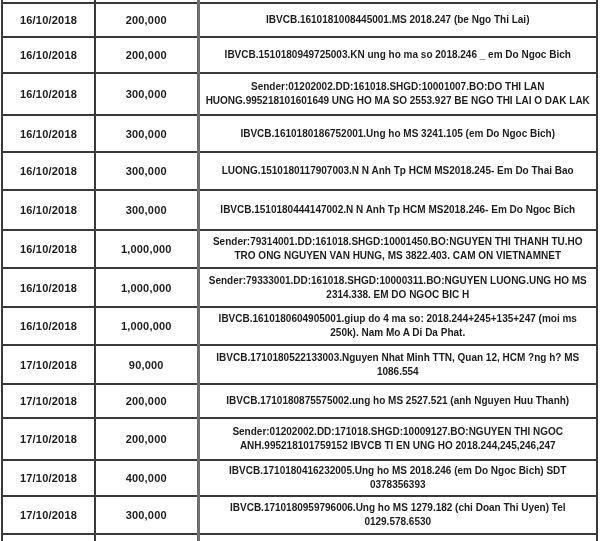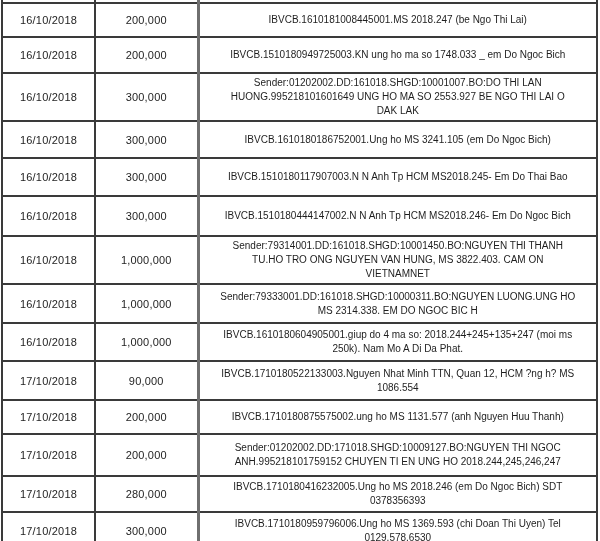--- a/index.html
+++ b/index.html
@@ -4,35 +4,35 @@
 <style>
   :root{
     --border-dark:#3a3a3a;
     --border-mid:#6f6f6f;
     --text:#1e1e1e;
     --bg:#ffffff;
   }
   *{box-sizing:border-box;margin:0;padding:0;}
   html,body{width:600px;height:541px;overflow:hidden;background:var(--bg);}
   body{font-family:"Liberation Sans","DejaVu Sans",sans-serif;color:var(--text);}
-  .page{width:600px;height:541px;overflow:hidden;padding-left:1px;background:var(--bg);}
+  .page{width:600px;height:541px;overflow:hidden;padding-left:1px;background:var(--bg);font-weight:bold;}
   table{border-collapse:collapse;table-layout:fixed;width:595px;}
   td{
     border:2px solid var(--border-dark);
     vertical-align:middle;
     text-align:center;
     background:var(--bg);
     overflow:hidden;
   }
   td.date-cell{font-size:11px;letter-spacing:0.2px;}
   td.amount-cell{font-size:11px;letter-spacing:0.2px;}
   td.desc-cell{
     font-size:10px;
     line-height:14px;
-    padding:2px 20px;
+    padding:2px 4px;
     border-left:3px solid var(--border-mid);
   }
   
   #partial-top td{border-top:none;height:3px;}
   #partial-top td.desc-cell{padding:0;}
   #partial-bottom td{border-bottom:none;height:10px;}
   #partial-bottom td.desc-cell{padding:0;}
   
   #rows tr:nth-child(1) td{height:34px;}
   #rows tr:nth-child(2) td{height:36px;}
@@ -68,36 +68,36 @@
     </tbody>
     <tbody id="rows">
         <tr>
     <td class="date-cell">16/10/2018</td>
     <td class="amount-cell">200,000</td>
     <td class="desc-cell">IBVCB.1610181008445001.MS 2018.247 (be Ngo Thi Lai)</td>
   </tr>
         <tr>
     <td class="date-cell">16/10/2018</td>
     <td class="amount-cell">200,000</td>
-    <td class="desc-cell">IBVCB.1510180949725003.KN ung ho ma so 1748.033 _ em Do Ngoc Bich</td>
+    <td class="desc-cell">IBVCB.1510180949725003.KN ung ho ma so 2018.246 _ em Do Ngoc Bich</td>
   </tr>
         <tr>
     <td class="date-cell">16/10/2018</td>
     <td class="amount-cell">300,000</td>
     <td class="desc-cell">Sender:01202002.DD:161018.SHGD:10001007.BO:DO THI LAN HUONG.995218101601649 UNG HO MA SO 2553.927 BE NGO THI LAI O DAK LAK</td>
   </tr>
         <tr>
     <td class="date-cell">16/10/2018</td>
     <td class="amount-cell">300,000</td>
     <td class="desc-cell">IBVCB.1610180186752001.Ung ho MS 3241.105 (em Do Ngoc Bich)</td>
   </tr>
         <tr>
     <td class="date-cell">16/10/2018</td>
     <td class="amount-cell">300,000</td>
-    <td class="desc-cell">IBVCB.1510180117907003.N N Anh Tp HCM MS2018.245- Em Do Thai Bao</td>
+    <td class="desc-cell">LUONG.1510180117907003.N N Anh Tp HCM MS2018.245- Em Do Thai Bao</td>
   </tr>
         <tr>
     <td class="date-cell">16/10/2018</td>
     <td class="amount-cell">300,000</td>
     <td class="desc-cell">IBVCB.1510180444147002.N N Anh Tp HCM MS2018.246- Em Do Ngoc Bich</td>
   </tr>
         <tr>
     <td class="date-cell">16/10/2018</td>
     <td class="amount-cell">1,000,000</td>
     <td class="desc-cell">Sender:79314001.DD:161018.SHGD:10001450.BO:NGUYEN THI THANH TU.HO TRO ONG NGUYEN VAN HUNG, MS 3822.403. CAM ON VIETNAMNET</td>
@@ -113,36 +113,36 @@
     <td class="desc-cell">IBVCB.1610180604905001.giup do 4 ma so: 2018.244+245+135+247 (moi ms 250k). Nam Mo A Di Da Phat.</td>
   </tr>
         <tr>
     <td class="date-cell">17/10/2018</td>
     <td class="amount-cell">90,000</td>
     <td class="desc-cell">IBVCB.1710180522133003.Nguyen Nhat Minh TTN, Quan 12, HCM ?ng h? MS 1086.554</td>
   </tr>
         <tr>
     <td class="date-cell">17/10/2018</td>
     <td class="amount-cell">200,000</td>
-    <td class="desc-cell">IBVCB.1710180875575002.ung ho MS 1131.577 (anh Nguyen Huu Thanh)</td>
+    <td class="desc-cell">IBVCB.1710180875575002.ung ho MS 2527.521 (anh Nguyen Huu Thanh)</td>
   </tr>
         <tr>
     <td class="date-cell">17/10/2018</td>
     <td class="amount-cell">200,000</td>
-    <td class="desc-cell">Sender:01202002.DD:171018.SHGD:10009127.BO:NGUYEN THI NGOC ANH.995218101759152 CHUYEN TI EN UNG HO 2018.244,245,246,247</td>
+    <td class="desc-cell">Sender:01202002.DD:171018.SHGD:10009127.BO:NGUYEN THI NGOC ANH.995218101759152 IBVCB TI EN UNG HO 2018.244,245,246,247</td>
   </tr>
         <tr>
     <td class="date-cell">17/10/2018</td>
-    <td class="amount-cell">280,000</td>
+    <td class="amount-cell">400,000</td>
     <td class="desc-cell">IBVCB.1710180416232005.Ung ho MS 2018.246 (em Do Ngoc Bich) SDT 0378356393</td>
   </tr>
         <tr>
     <td class="date-cell">17/10/2018</td>
     <td class="amount-cell">300,000</td>
-    <td class="desc-cell">IBVCB.1710180959796006.Ung ho MS 1369.593 (chi Doan Thi Uyen) Tel 0129.578.6530</td>
+    <td class="desc-cell">IBVCB.1710180959796006.Ung ho MS 1279.182 (chi Doan Thi Uyen) Tel 0129.578.6530</td>
   </tr>
       </tbody>
     <tbody id="partial-bottom">
       <tr>
         <td class="date-cell"></td>
         <td class="amount-cell"></td>
         <td class="desc-cell"></td>
       </tr>
     </tbody>
   </table>

